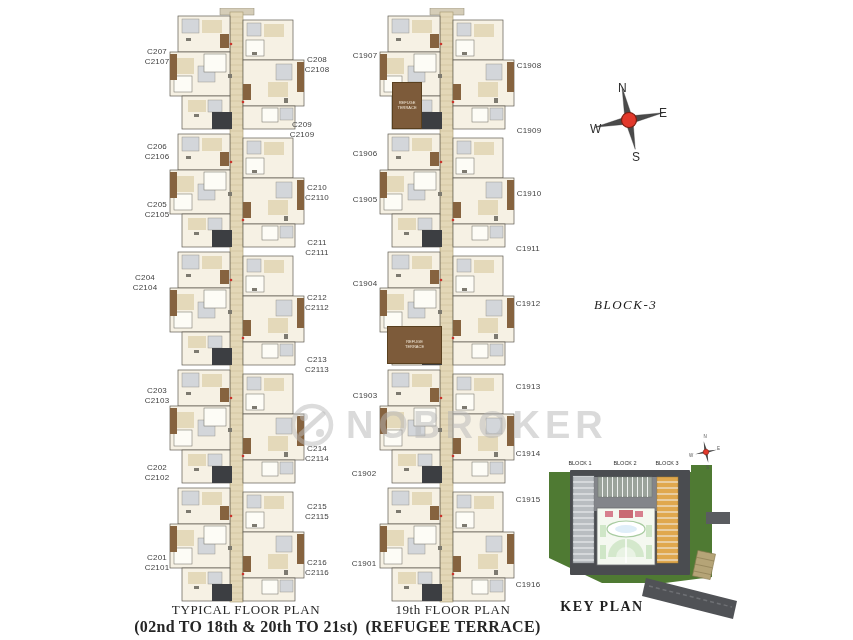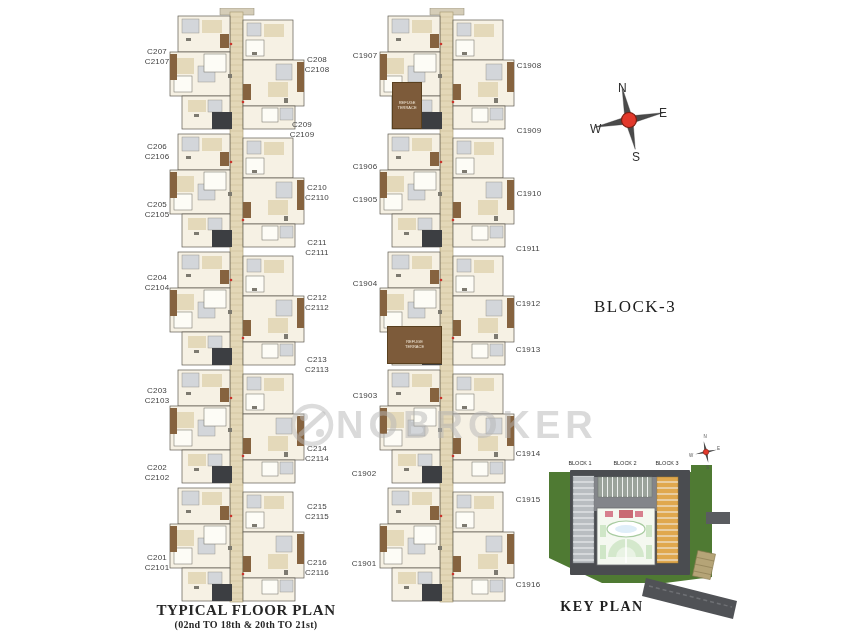--- a/index.html
+++ b/index.html
@@ -19,27 +19,27 @@
   
   .ulabel{position:absolute;transform:translate(-50%,-50%);white-space:pre-line;
           font-size:8px;line-height:1.25;color:#3f3f3f;text-align:center;letter-spacing:.2px;}
   
   .patch{position:absolute;background:#7d5b3a;border:1px solid #59401f;
          display:flex;align-items:center;justify-content:center;}
   .patch span{font-size:4px;line-height:1.2;color:#f1e8d8;white-space:pre-line;text-align:center;}
   
   .caption{position:absolute;transform:translateX(-50%);text-align:center;
            font-family:"Liberation Serif",serif;color:#262626;white-space:nowrap;}
-  .caption .l1{font-size:15px;font-weight:700;letter-spacing:.6px;}
-  .caption .l2{font-size:10px;font-weight:600;letter-spacing:.3px;}
-  .block-title{position:absolute;font-family:"Liberation Serif",serif;font-size:17px;
-               letter-spacing:1.5px;color:#1c1c1c;}
+  .caption .l1{font-size:13px;font-weight:400;letter-spacing:.6px;}
+  .caption .l2{font-size:16px;font-weight:600;letter-spacing:.3px;}
+  .block-title{position:absolute;font-family:"Liberation Serif",serif;font-size:13px;
+               letter-spacing:1.5px;color:#1c1c1c;font-style:italic;}
   
   .watermark{position:absolute;left:288px;top:398px;height:54px;display:flex;align-items:center;
-             z-index:6;pointer-events:none;}
+             gap:10px;z-index:6;pointer-events:none;}
   .watermark .wm-text{font-size:38px;font-weight:700;letter-spacing:5px;color:rgba(182,182,182,.5);}
   .keyplan-title{font-family:"Liberation Serif",serif;}
 </style>
 </head>
 <body>
 
 <div id="canvas">
 
   <svg class="tower" style="left:168px;top:8px" width="138" height="598" viewBox="0 0 138 598">
     <defs>
@@ -110,21 +110,21 @@
     <span>REFUGE
 TERRACE</span>
   </div>
 
   <div class="ulabel" style="left:157px;top:57px">C207
 C2107</div>
   <div class="ulabel" style="left:157px;top:152px">C206
 C2106</div>
   <div class="ulabel" style="left:157px;top:210px">C205
 C2105</div>
-  <div class="ulabel" style="left:157px;top:283px">C204
+  <div class="ulabel" style="left:145px;top:283px">C204
 C2104</div>
   <div class="ulabel" style="left:157px;top:396px">C203
 C2103</div>
   <div class="ulabel" style="left:157px;top:473px">C202
 C2102</div>
   <div class="ulabel" style="left:157px;top:563px">C201
 C2101</div>
 
   <div class="ulabel" style="left:317px;top:65px">C208
 C2108</div>
@@ -139,40 +139,44 @@
   <div class="ulabel" style="left:317px;top:365px">C213
 C2113</div>
   <div class="ulabel" style="left:317px;top:454px">C214
 C2114</div>
   <div class="ulabel" style="left:317px;top:512px">C215
 C2115</div>
   <div class="ulabel" style="left:317px;top:568px">C216
 C2116</div>
 
   <div class="ulabel" style="left:365px;top:56px">C1907</div>
-  <div class="ulabel" style="left:365px;top:167px">C1906</div>
+  <div class="ulabel" style="left:365px;top:154px">C1906</div>
   <div class="ulabel" style="left:365px;top:200px">C1905</div>
   <div class="ulabel" style="left:365px;top:284px">C1904</div>
   <div class="ulabel" style="left:365px;top:396px">C1903</div>
   <div class="ulabel" style="left:364px;top:474px">C1902</div>
   <div class="ulabel" style="left:364px;top:564px">C1901</div>
 
   <div class="ulabel" style="left:529px;top:66px">C1908</div>
   <div class="ulabel" style="left:529px;top:131px">C1909</div>
   <div class="ulabel" style="left:529px;top:194px">C1910</div>
   <div class="ulabel" style="left:528px;top:249px">C1911</div>
   <div class="ulabel" style="left:528px;top:304px">C1912</div>
-  <div class="ulabel" style="left:528px;top:350px">C1913</div>
+  <div class="ulabel" style="left:528px;top:387px">C1913</div>
   <div class="ulabel" style="left:528px;top:454px">C1914</div>
   <div class="ulabel" style="left:528px;top:500px">C1915</div>
   <div class="ulabel" style="left:528px;top:585px">C1916</div>
 
   <div class="caption" style="left:246px;top:602px">
     <div class="l1">TYPICAL FLOOR PLAN</div>
     <div class="l2">(02nd TO 18th &amp; 20th TO 21st)</div>
+  </div>
+  <div class="caption" style="left:453px;top:602px">
+    <div class="l1">19th FLOOR PLAN</div>
+    <div class="l2">(REFUGEE TERRACE)</div>
   </div>
 
   <div class="block-title" style="left:594px;top:297px">BLOCK-3</div>
 
   <svg class="abs" style="left:575px;top:70px" width="115" height="95" viewBox="0 0 115 95">
     <g transform="rotate(-12 54 50)" fill="#4a4a4a" stroke="#333" stroke-width="0.3">
       <polygon points="54,16 58,50 50,50"></polygon>
       <polygon points="54,80 58,50 50,50"></polygon>
       <polygon points="89,50 54,46 54,54"></polygon>
       <polygon points="19,50 54,46 54,54"></polygon>

